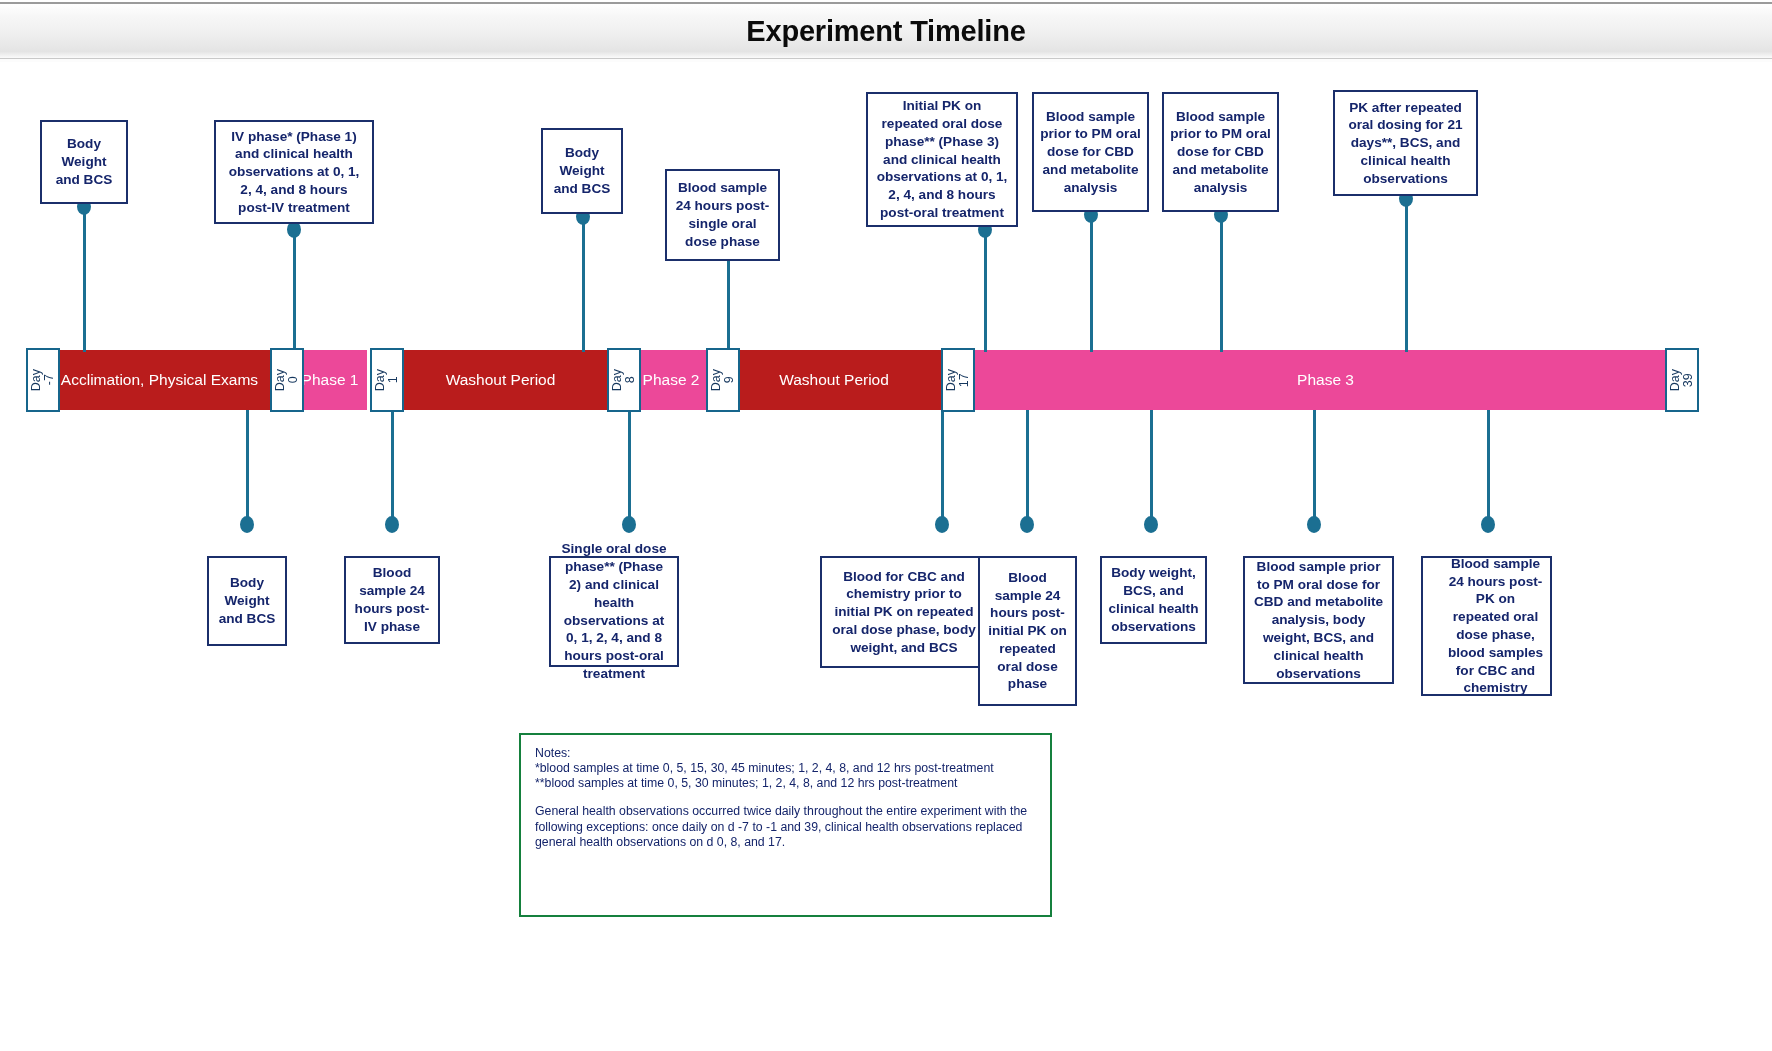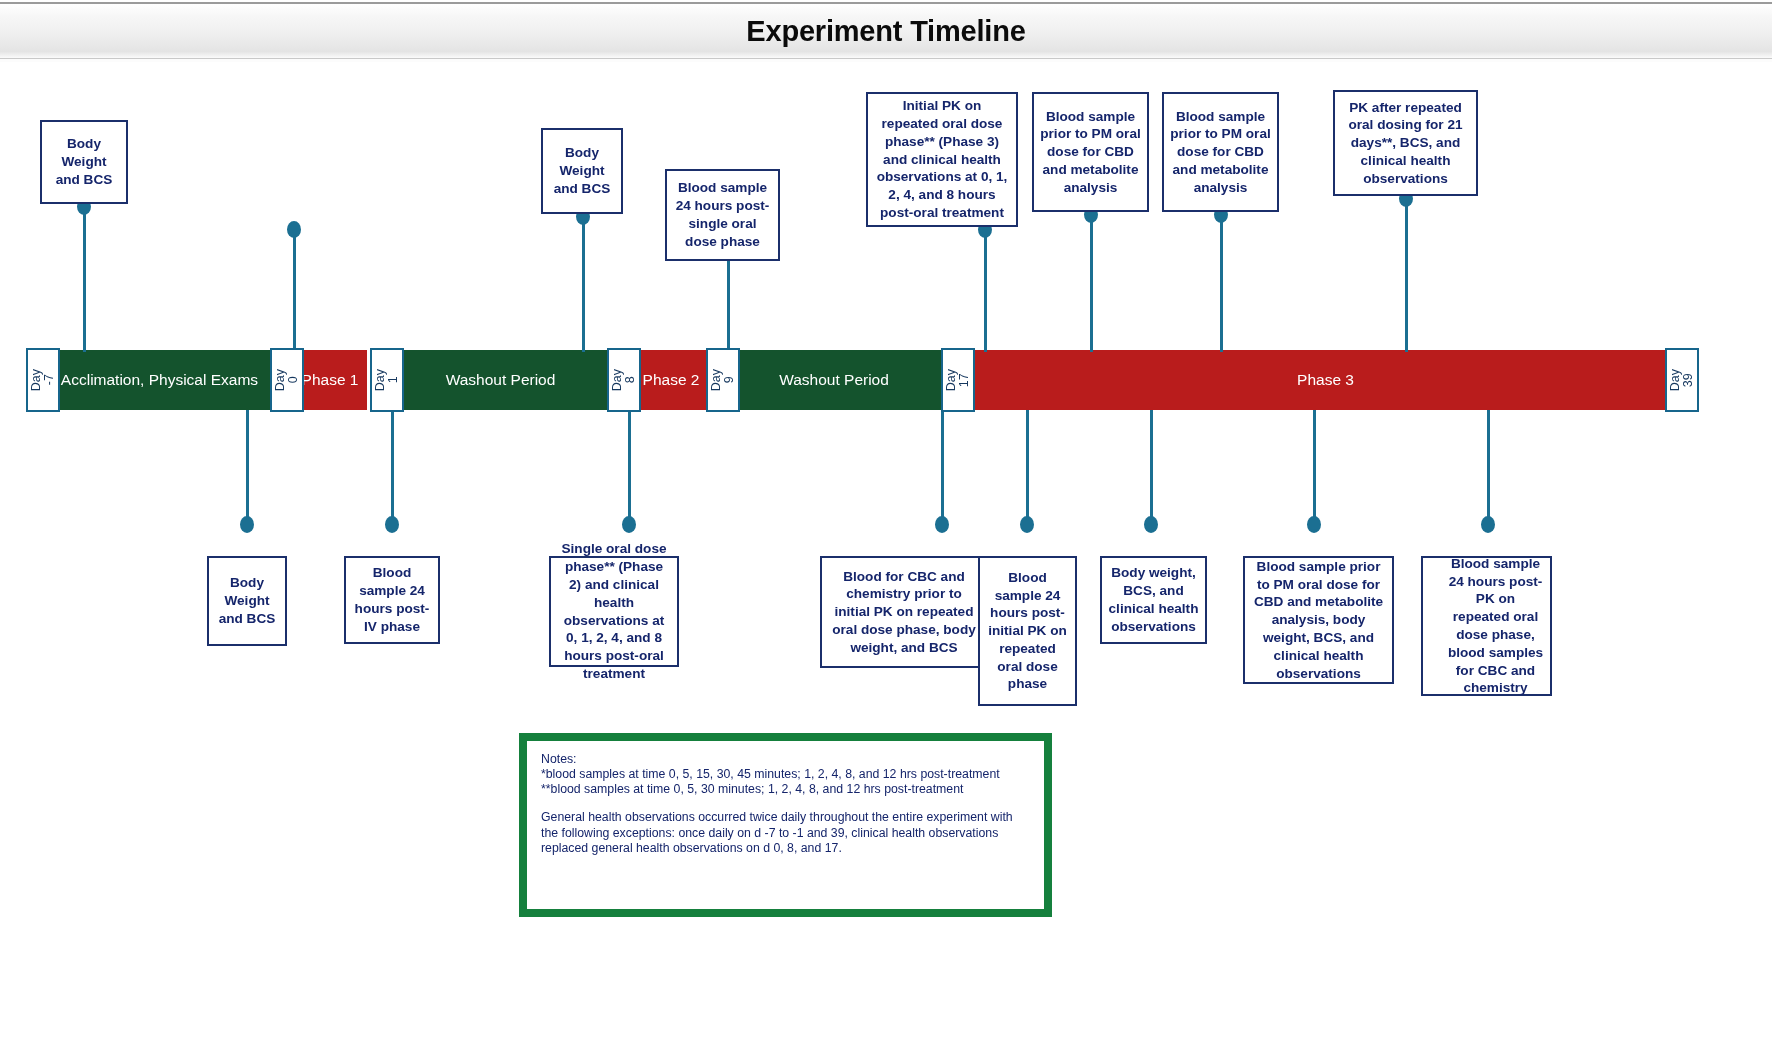--- a/index.html
+++ b/index.html
@@ -35,22 +35,22 @@
     position: absolute; left: 24px; top: 350px;
     width: 1703px; height: 60px;
   }
   .seg {
     position: absolute; top: 0; height: 60px;
     display: flex; align-items: center; justify-content: center;
     color: #ffffff; font-size: 15.5px; font-weight: 400;
     text-align: center; line-height: 1.18;
     padding: 0 4px;
   }
-  .seg.light { background: #14532d; }
-  .seg.dark  { background: #b91c1c; }
+  .seg.light { background: #b91c1c; }
+  .seg.dark  { background: #ec4899; }
 
   
   .daychip {
     position: absolute; top: 348px;
     width: 34px; height: 64px;
     background: #ffffff;
     border: 2px solid #17658c;
     display: flex; align-items: center; justify-content: center;
     z-index: 6;
   }
@@ -81,21 +81,21 @@
     display: flex; align-items: center; justify-content: center;
     padding: 5px 6px;
     z-index: 4;
   }
 
   
   .notes {
     position: absolute; left: 519px; top: 733px;
     width: 533px; height: 184px;
     background: #ffffff;
-    border: 8px solid #15803d;
+    border: 2px solid #15803d;
     padding: 11px 14px 10px 14px;
     z-index: 4;
   }
   .notes p {
     font-size: 12.3px; color: #15256b; line-height: 1.23;
     font-weight: normal;
   }
   .notes .gap { height: 13px; }
 </style>
 </head>
@@ -164,20 +164,21 @@
   <div class="dot" style="left:1084px; top:206px;"></div>
 
   <div class="conn" style="left:1220px; top:213px; height:139px;"></div>
   <div class="dot" style="left:1214px; top:206px;"></div>
 
   <div class="conn" style="left:1405px; top:197px; height:155px;"></div>
   <div class="dot" style="left:1399px; top:190px;"></div>
 
   <div class="box" style="left:40px;  top:120px; width:88px;  height:84px;">Body Weight and BCS</div>
 
+  <div class="box" style="left:214px; top:120px; width:160px; height:104px;">IV phase* (Phase 1) and clinical health observations at 0, 1, 2, 4, and 8 hours post-IV treatment</div>
 
   <div class="box" style="left:541px; top:128px; width:82px;  height:86px;">Body Weight and BCS</div>
 
   <div class="box" style="left:665px; top:133px; width:115px; height:92px;margin-top:36px;">Blood sample 24 hours post-single oral dose phase</div>
 
   <div class="box" style="left:866px; top:92px;  width:152px; height:135px;">Initial PK on repeated oral dose phase** (Phase 3) and clinical health observations at 0, 1, 2, 4, and 8 hours post-oral treatment</div>
 
   <div class="box" style="left:1032px; top:92px; width:117px; height:120px;">Blood sample prior to PM oral dose for CBD and metabolite analysis</div>
 
   <div class="box" style="left:1162px; top:92px; width:117px; height:120px;">Blood sample prior to PM oral dose for CBD and metabolite analysis</div>

